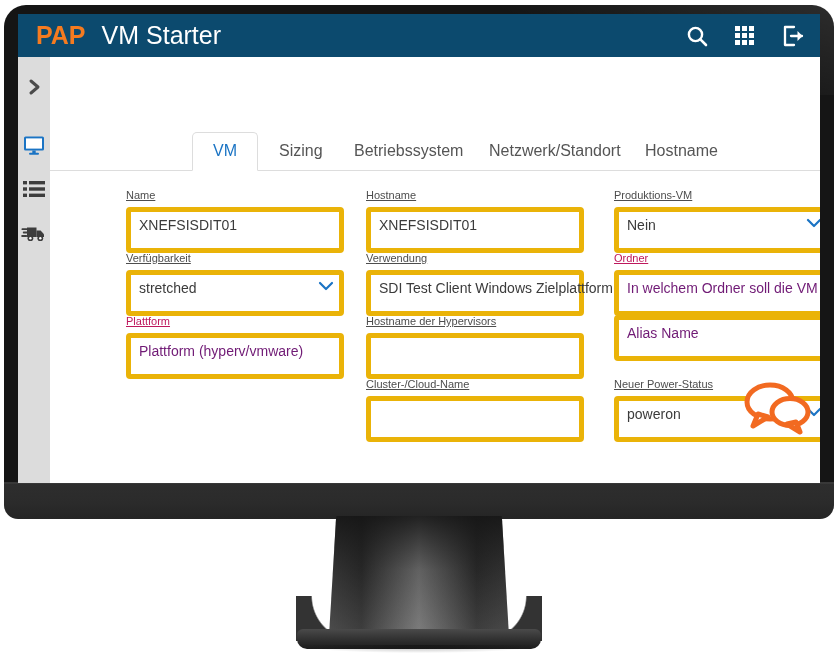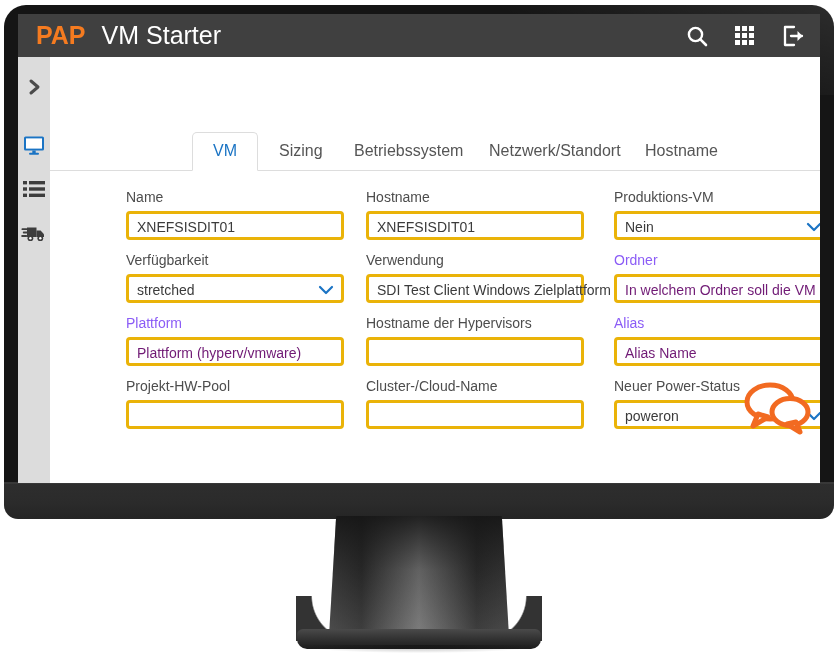--- a/index.html
+++ b/index.html
@@ -94,21 +94,21 @@
     width: 802px; height: 469px;
     background: #ffffff;
     overflow: hidden;
   }
 
   
   .app-header {
     position: absolute;
     left: 0; top: 0;
     width: 802px; height: 43px;
-    background: #404040;
+    background: #0c4a6e;
     display: flex;
     align-items: center;
   }
   .brand {
     margin-left: 18px;
     font-size: 25px;
     font-weight: bold;
     color: #f57b20;
     letter-spacing: 0px;
   }
@@ -203,32 +203,33 @@
   .field {
     position: absolute;
     width: 218px;
   }
   .col1 { left: 76px; }
   .col2 { left: 316px; }
   .col3 { left: 564px; }
 
   .field label {
     display: block;
-    font-size: 14px;
+    font-size: 11px;
     color: #4d4d4d;
     margin-bottom: 6px;
     white-space: nowrap;
-  }
-  .field.disabled label { color: #8b5cf6; }
+    text-decoration: underline;
+  }
+  .field.disabled label { color: #be185d; }
 
   .inp {
     box-sizing: border-box;
     width: 218px;
-    height: 29px;
-    border: 3px solid #eab308;
+    height: 46px;
+    border: 5px solid #eab308;
     border-radius: 4px;
     background: #ffffff;
     font-size: 14px;
     color: #3b3b3b;
     padding: 0 8px;
     line-height: 27px;
     white-space: nowrap;
     overflow: hidden;
     font-family: "Liberation Sans", sans-serif;
   }
@@ -416,30 +417,25 @@
         <div class="form-row">
           <div class="field col1 disabled">
             <label>Plattform</label>
             <div class="inp placeholder">Plattform (hyperv/vmware)</div>
           </div>
           <div class="field col2">
             <label>Hostname der Hypervisors</label>
             <div class="inp"></div>
           </div>
           <div class="field col3 disabled">
-            <label>Alias</label>
             <div class="inp placeholder">Alias Name</div>
           </div>
         </div>
 
         <div class="form-row">
-          <div class="field col1">
-            <label>Projekt-HW-Pool</label>
-            <div class="inp"></div>
-          </div>
           <div class="field col3">
             <label>Neuer Power-Status</label>
             <div class="select-wrap">
               <div class="inp">poweron</div>
               <span class="chevron">
                 <svg width="16" height="12" viewBox="0 0 16 12">
                   <polyline points="2,3 8,9 14,3" fill="none" stroke="#1b74c4" stroke-width="2.2" stroke-linecap="round" stroke-linejoin="round"></polyline>
                 </svg>
               </span>
             </div>

